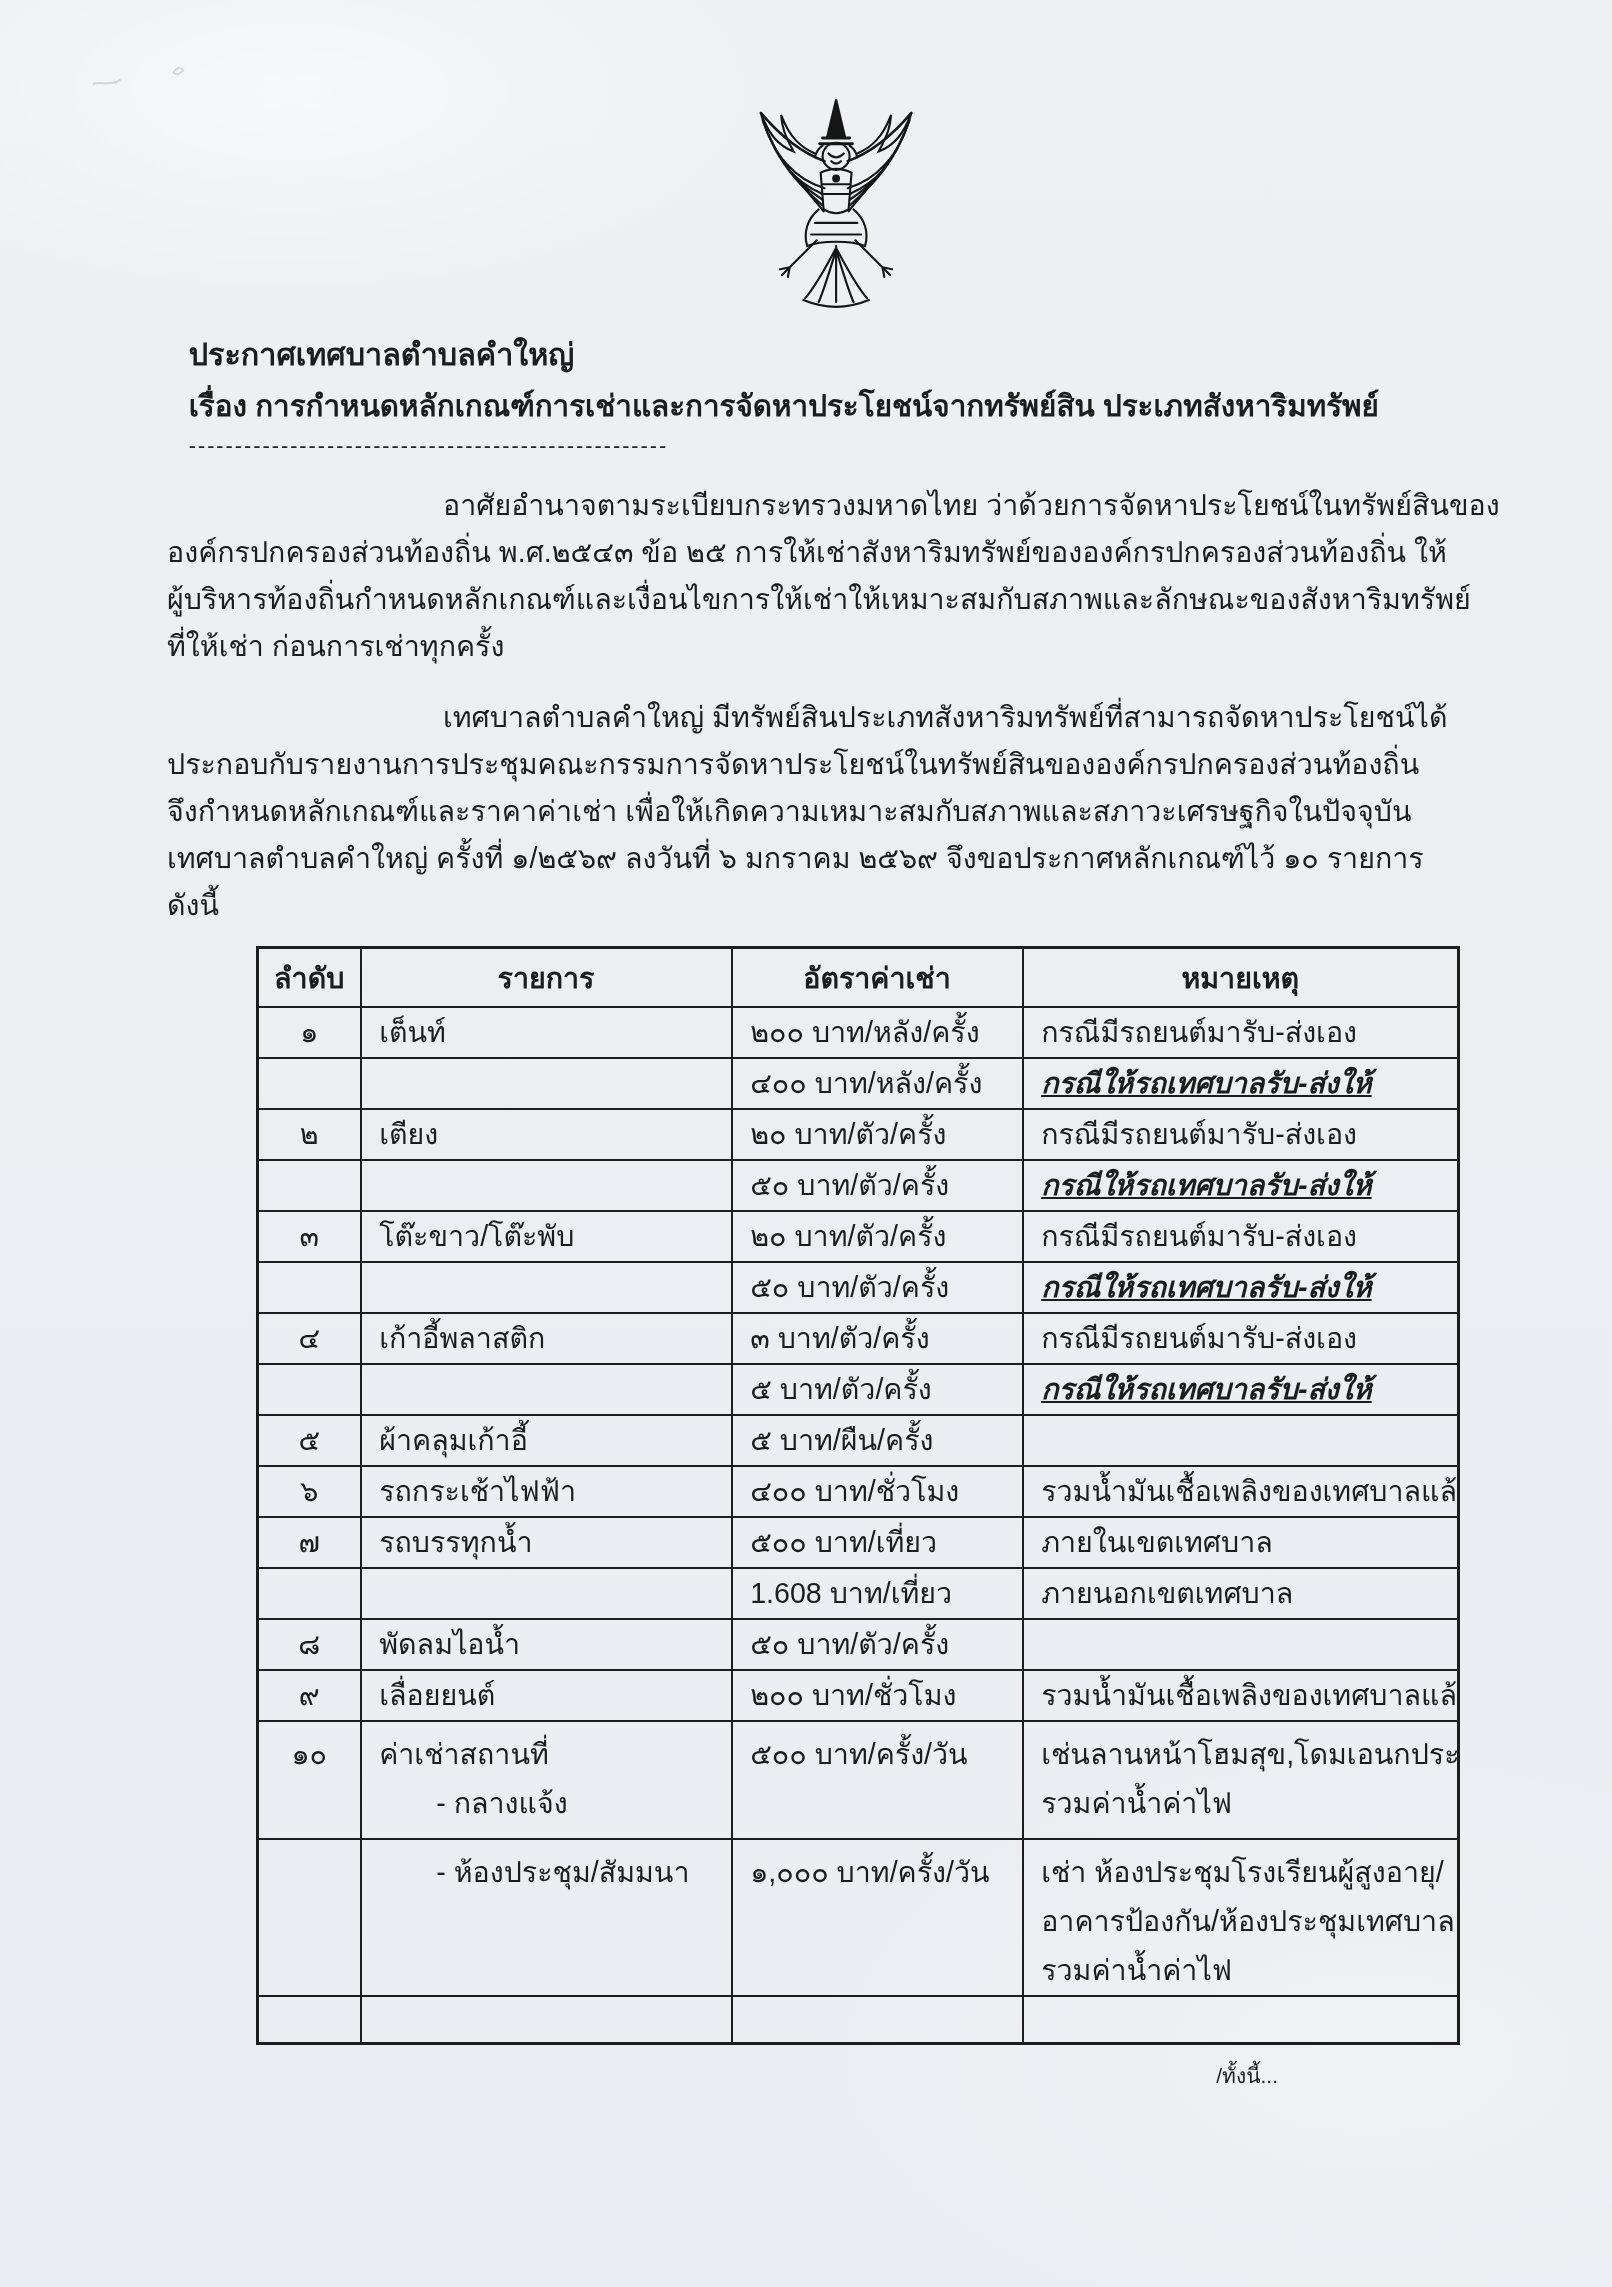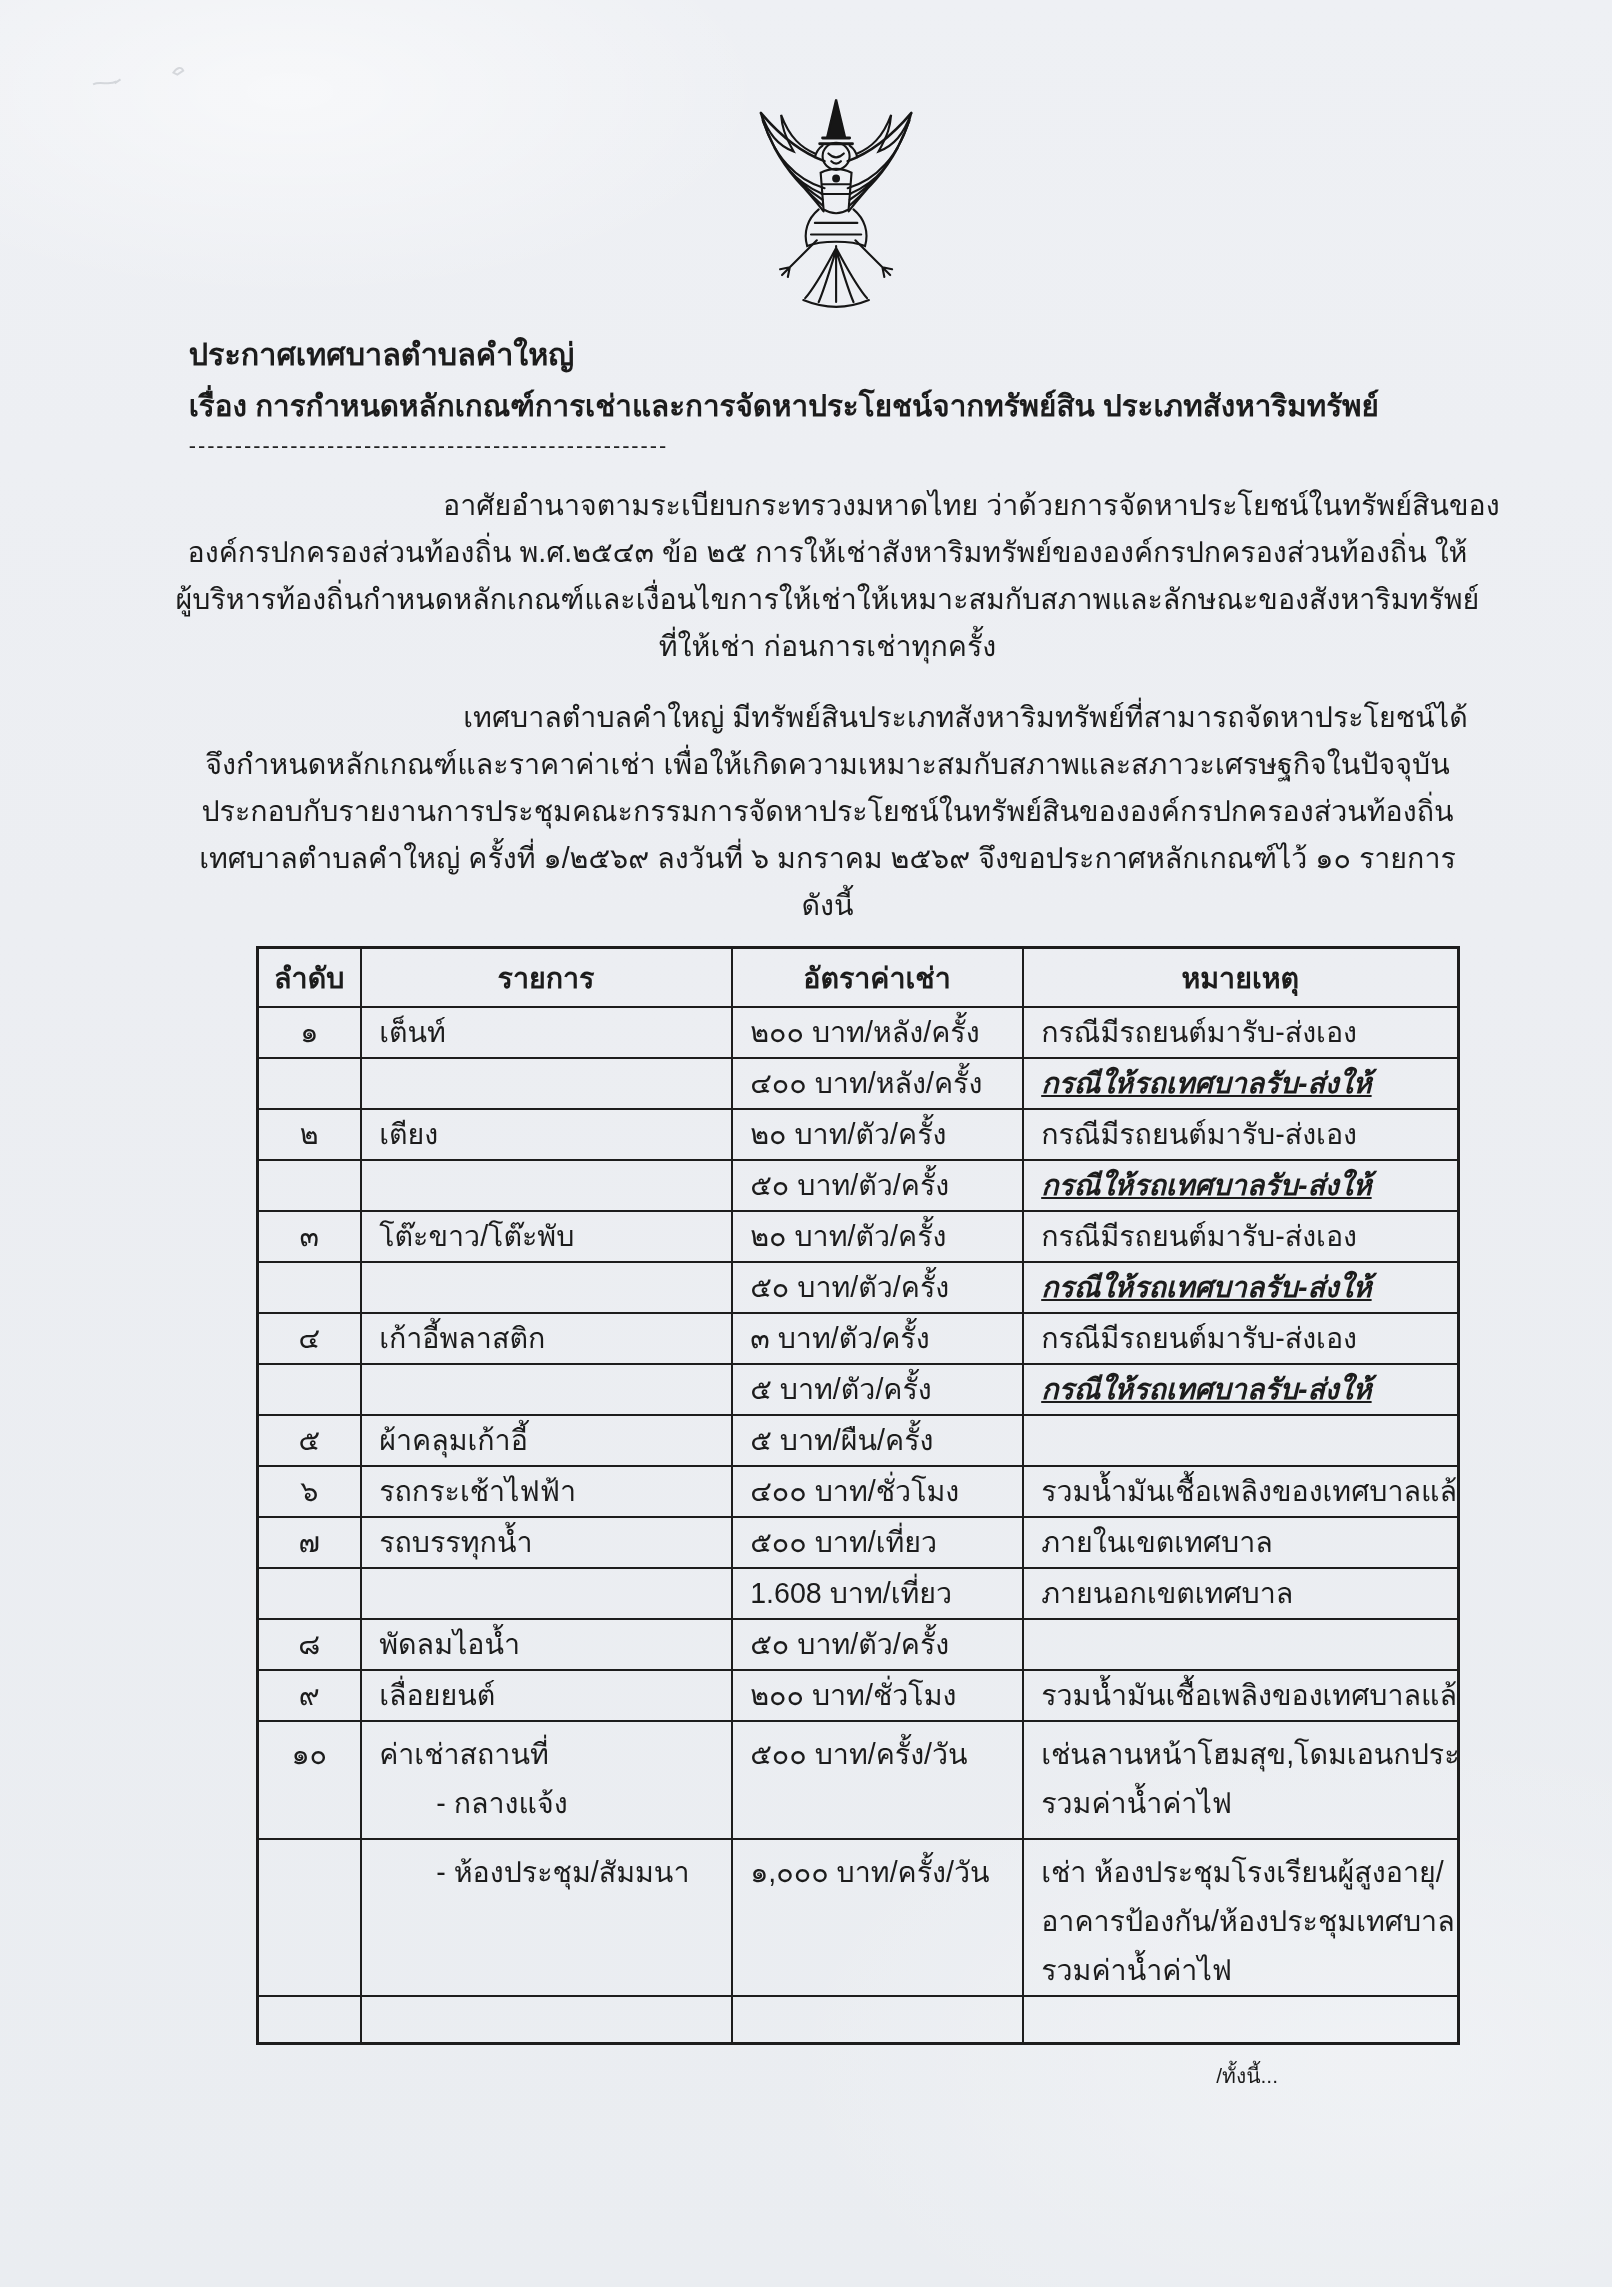--- a/index.html
+++ b/index.html
@@ -17,21 +17,21 @@
     overflow:hidden;
   }
   .content{padding:0 125px 0 167px;}
   .artifact{position:absolute;left:87px;top:51px;opacity:.35;}
   .emblem-wrap{padding-top:94px;display:flex;justify-content:center;transform:translateX(29.6px);}
   .emblem{width:193px;height:225px;}
   .titles{text-align:left;transform:translateX(21.7px);}
   .title1{font-size:30.5px;font-weight:bold;margin-top:13.8px;line-height:43px;}
   .title2{font-size:29.6px;font-weight:bold;margin-top:7.9px;line-height:43px;}
   .divider{font-size:21.7px;letter-spacing:2px;margin-top:5.9px;color:#222;white-space:nowrap;}
-  .para{font-size:28.6px;line-height:47px;margin-top:23.6px;text-align:center;}
+  .para{font-size:28.6px;line-height:47px;margin-top:23.6px;text-align:left;}
   .para .tline{white-space:nowrap;}
   .para .tline.indent{text-indent:276px;}
   .para:first-of-type{margin-top:27.6px;}
   table.rate{
     border-collapse:collapse;
     table-layout:fixed;
     margin:17.7px 0 0 89px;
     width:1202px;
     border:3px solid #1d1d1d;
     background:transparent;
@@ -115,22 +115,22 @@
     </div>
 
     <div class="para">
         <div class="tline indent">อาศัยอำนาจตามระเบียบกระทรวงมหาดไทย ว่าด้วยการจัดหาประโยชน์ในทรัพย์สินของ</div>
         <div class="tline">องค์กรปกครองส่วนท้องถิ่น พ.ศ.๒๕๔๓ ข้อ ๒๕ การให้เช่าสังหาริมทรัพย์ขององค์กรปกครองส่วนท้องถิ่น ให้</div>
         <div class="tline">ผู้บริหารท้องถิ่นกำหนดหลักเกณฑ์และเงื่อนไขการให้เช่าให้เหมาะสมกับสภาพและลักษณะของสังหาริมทรัพย์</div>
         <div class="tline">ที่ให้เช่า ก่อนการเช่าทุกครั้ง</div>
       </div>
     <div class="para">
         <div class="tline indent">เทศบาลตำบลคำใหญ่ มีทรัพย์สินประเภทสังหาริมทรัพย์ที่สามารถจัดหาประโยชน์ได้</div>
+        <div class="tline">ประกอบกับรายงานการประชุมคณะกรรมการจัดหาประโยชน์ในทรัพย์สินขององค์กรปกครองส่วนท้องถิ่น</div>
         <div class="tline">จึงกำหนดหลักเกณฑ์และราคาค่าเช่า เพื่อให้เกิดความเหมาะสมกับสภาพและสภาวะเศรษฐกิจในปัจจุบัน</div>
-        <div class="tline">ประกอบกับรายงานการประชุมคณะกรรมการจัดหาประโยชน์ในทรัพย์สินขององค์กรปกครองส่วนท้องถิ่น</div>
         <div class="tline">เทศบาลตำบลคำใหญ่ ครั้งที่ ๑/๒๕๖๙ ลงวันที่ ๖ มกราคม ๒๕๖๙ จึงขอประกาศหลักเกณฑ์ไว้ ๑๐ รายการ</div>
         <div class="tline">ดังนี้</div>
       </div>
 
     <table class="rate">
       <colgroup>
           <col class="c1">
           <col class="c2">
           <col class="c3">
           <col class="c4">

